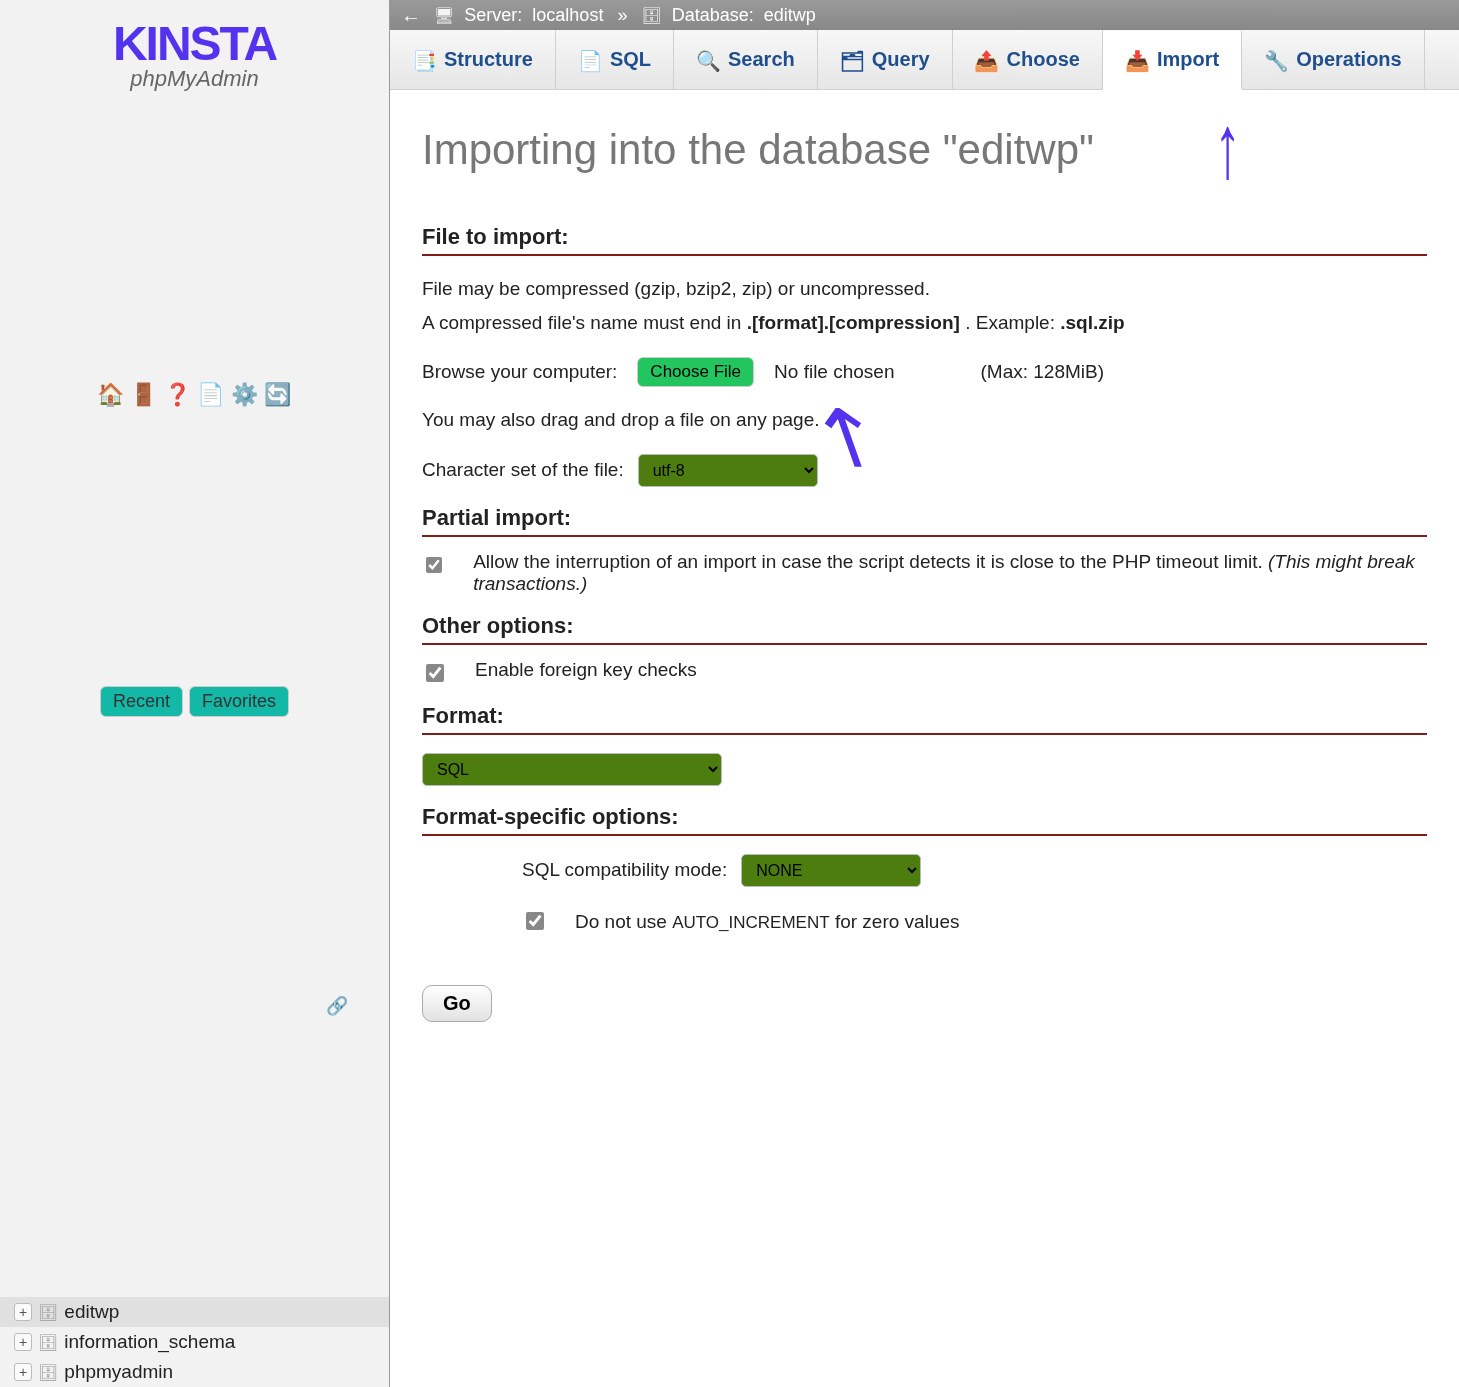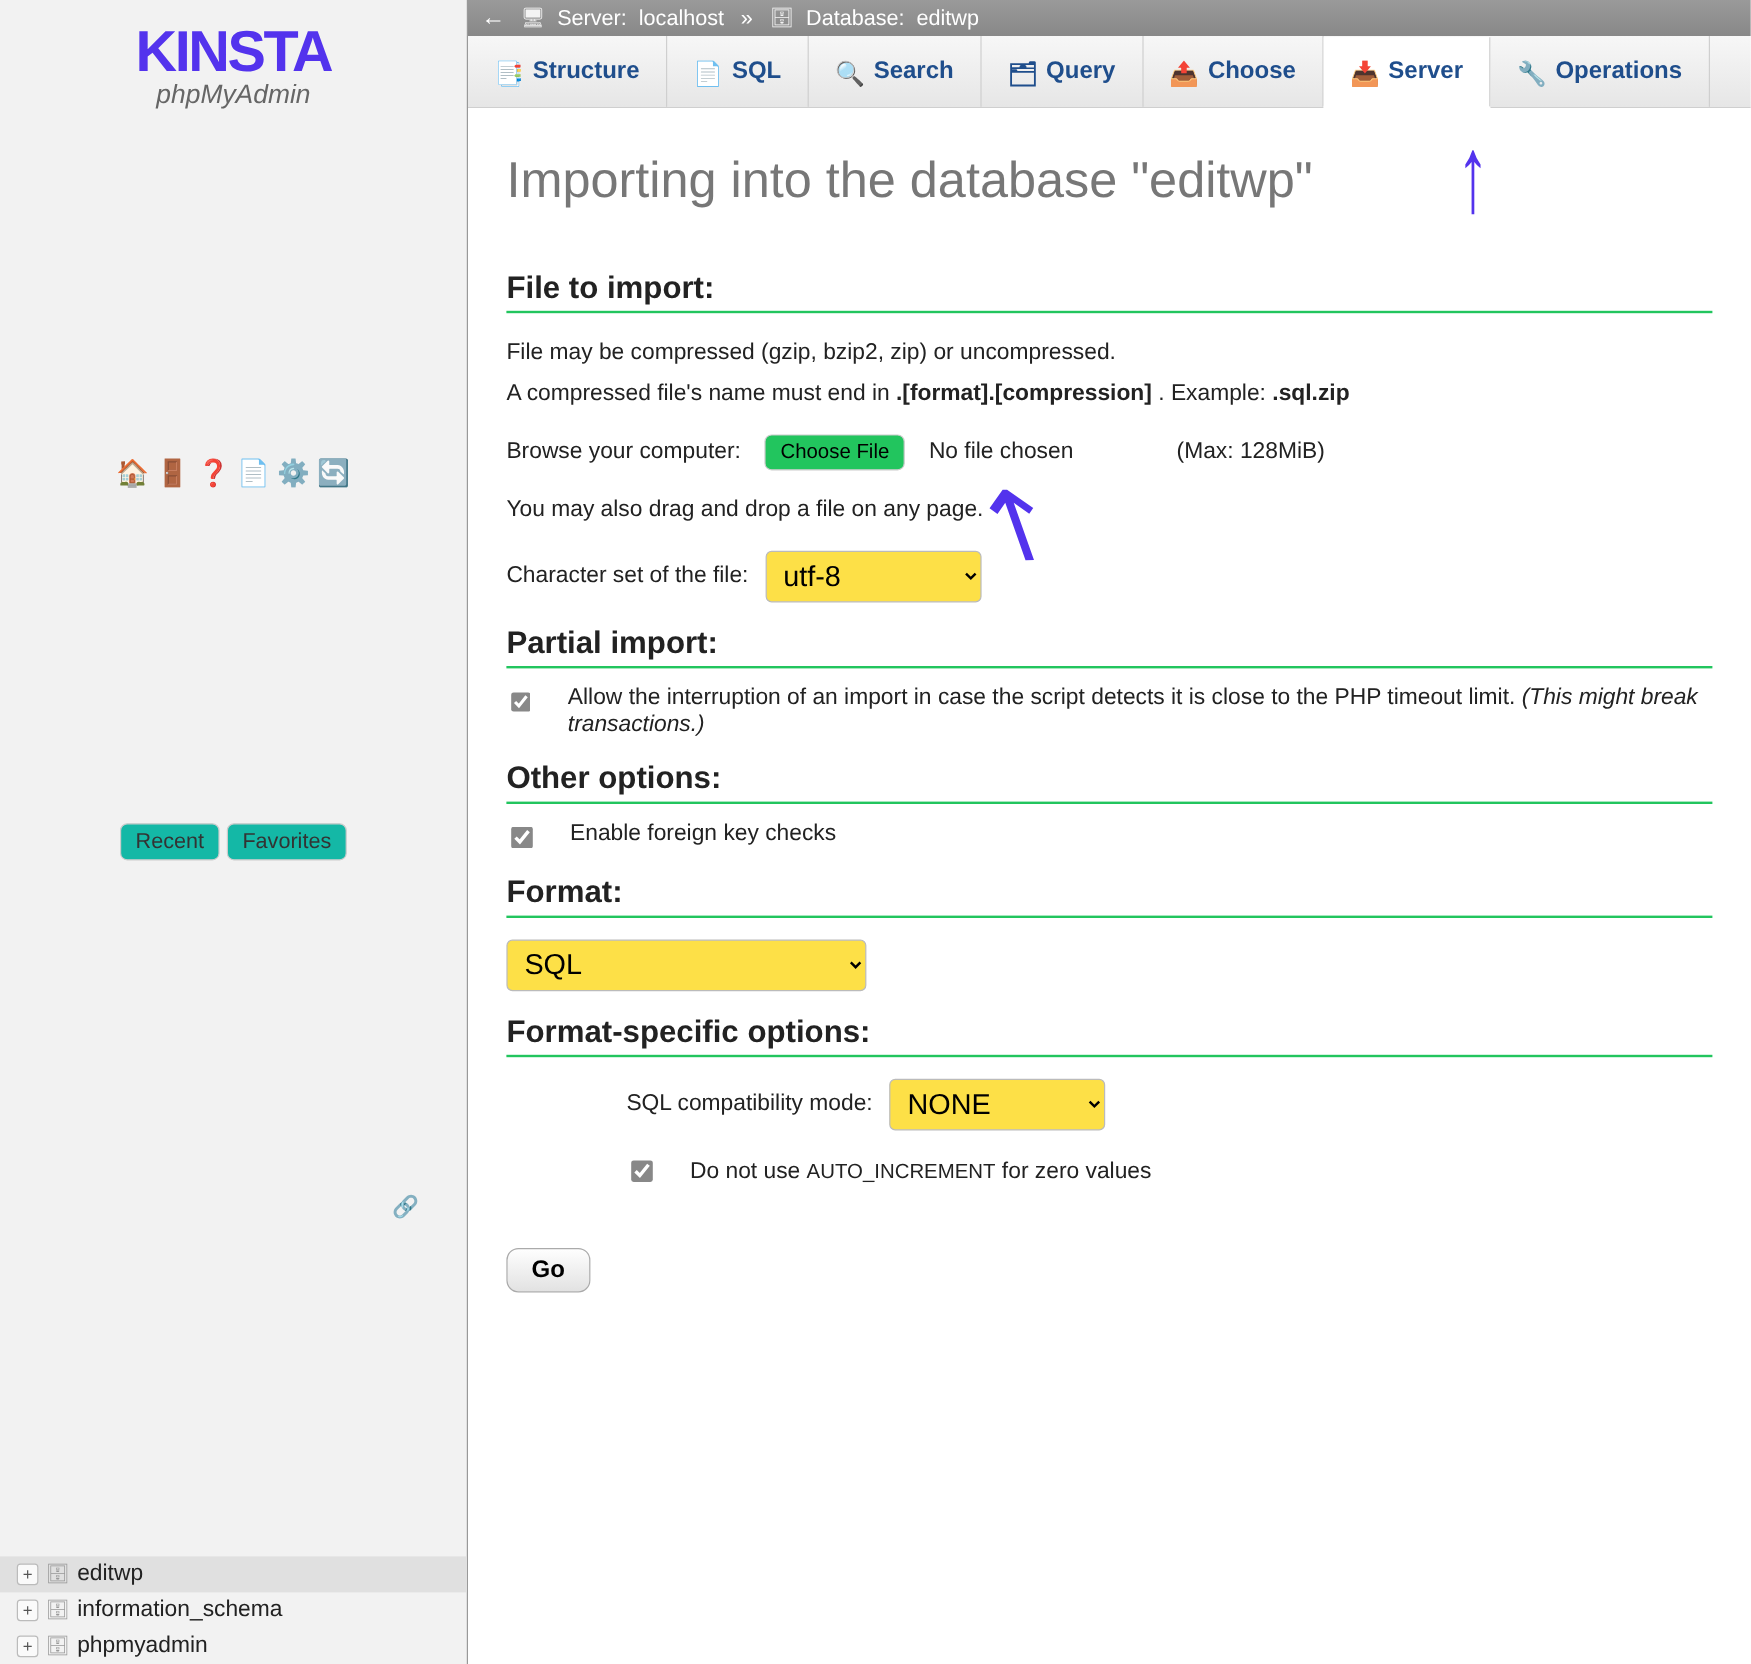--- a/index.html
+++ b/index.html
@@ -146,43 +146,43 @@
     position: relative;
   }
   h1.page-title {
     font-weight: 400;
     font-size: 42px;
     color: #777;
     margin: 8px 0 50px 0;
   }
   h3.section-head {
     font-weight: 700;
-    font-size: 26px;
-    border-bottom: 2px solid #22c55e;
+    font-size: 22px;
+    border-bottom: 2px solid #7f1d1d;
     padding-bottom: 4px;
     margin: 18px 0 14px 0;
   }
   .field-block { margin: 18px 0; font-size: 19px; line-height: 1.6; }
   .field-block p { margin: 4px 0; }
   .choose-file-btn {
     font-size: 17px;
     padding: 4px 12px;
     background: #22c55e;
     border: 1px solid #ccc;
     border-radius: 6px;
     cursor: pointer;
     margin: 0 6px;
   }
   .inline-row { display: flex; align-items: center; gap: 14px; flex-wrap: wrap; }
   select, input[type=text] {
-    font-size: 24px;
+    font-size: 16px;
     padding: 6px 10px;
     border: 1px solid #bbb;
     border-radius: 5px;
-    background: #fde047;
+    background: #4d7c0f;
   }
   select { min-width: 180px; }
   input.small { width: 80px; }
   .cb-row { display: flex; align-items: flex-start; gap: 28px; margin: 14px 0; font-size: 19px; }
   .cb-row input[type=checkbox] { margin-top: 5px; width: 18px; height: 18px; accent-color: #888;}
   .go-btn {
     font-size: 20px;
     font-weight: 600;
     padding: 6px 20px;
     background: linear-gradient(#fefefe,#e2e2e2);
@@ -282,21 +282,21 @@
     <div class="tab">
       <span class="tab-icon">🗂</span>
       <span>Query</span>
     </div>
     <div class="tab">
       <span class="tab-icon">📤</span>
       <span>Choose</span>
     </div>
     <div class="tab active">
       <span class="tab-icon">📥</span>
-      <span>Server</span>
+      <span>Import</span>
     </div>
     <div class="tab">
       <span class="tab-icon">🔧</span>
       <span>Operations</span>
     </div>
   </div>
 
   <div class="content">
 
     

